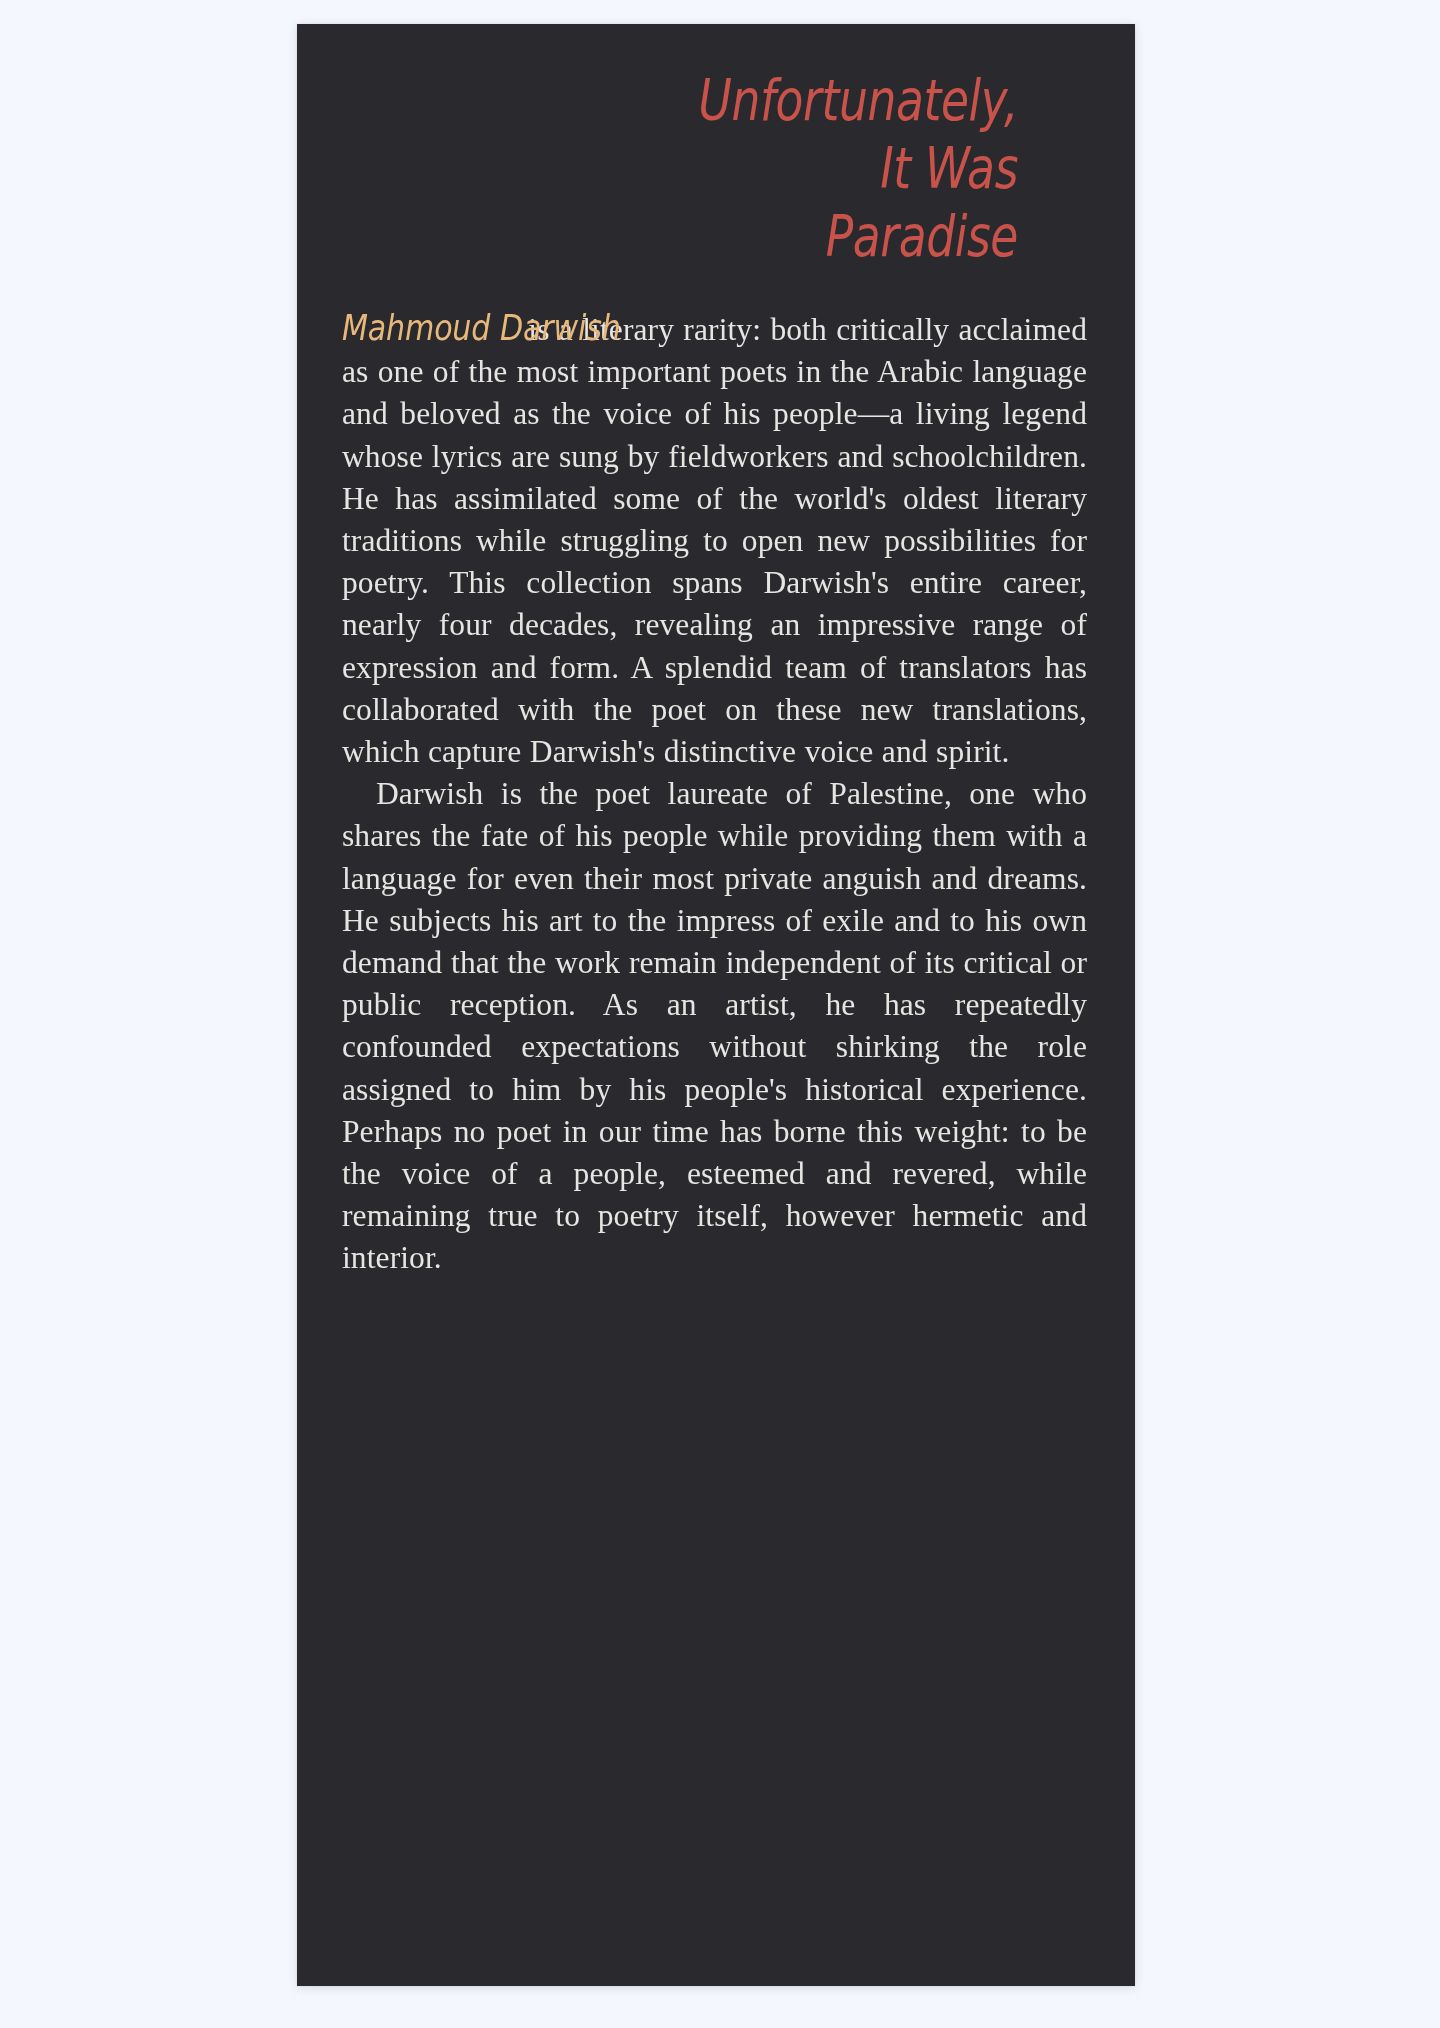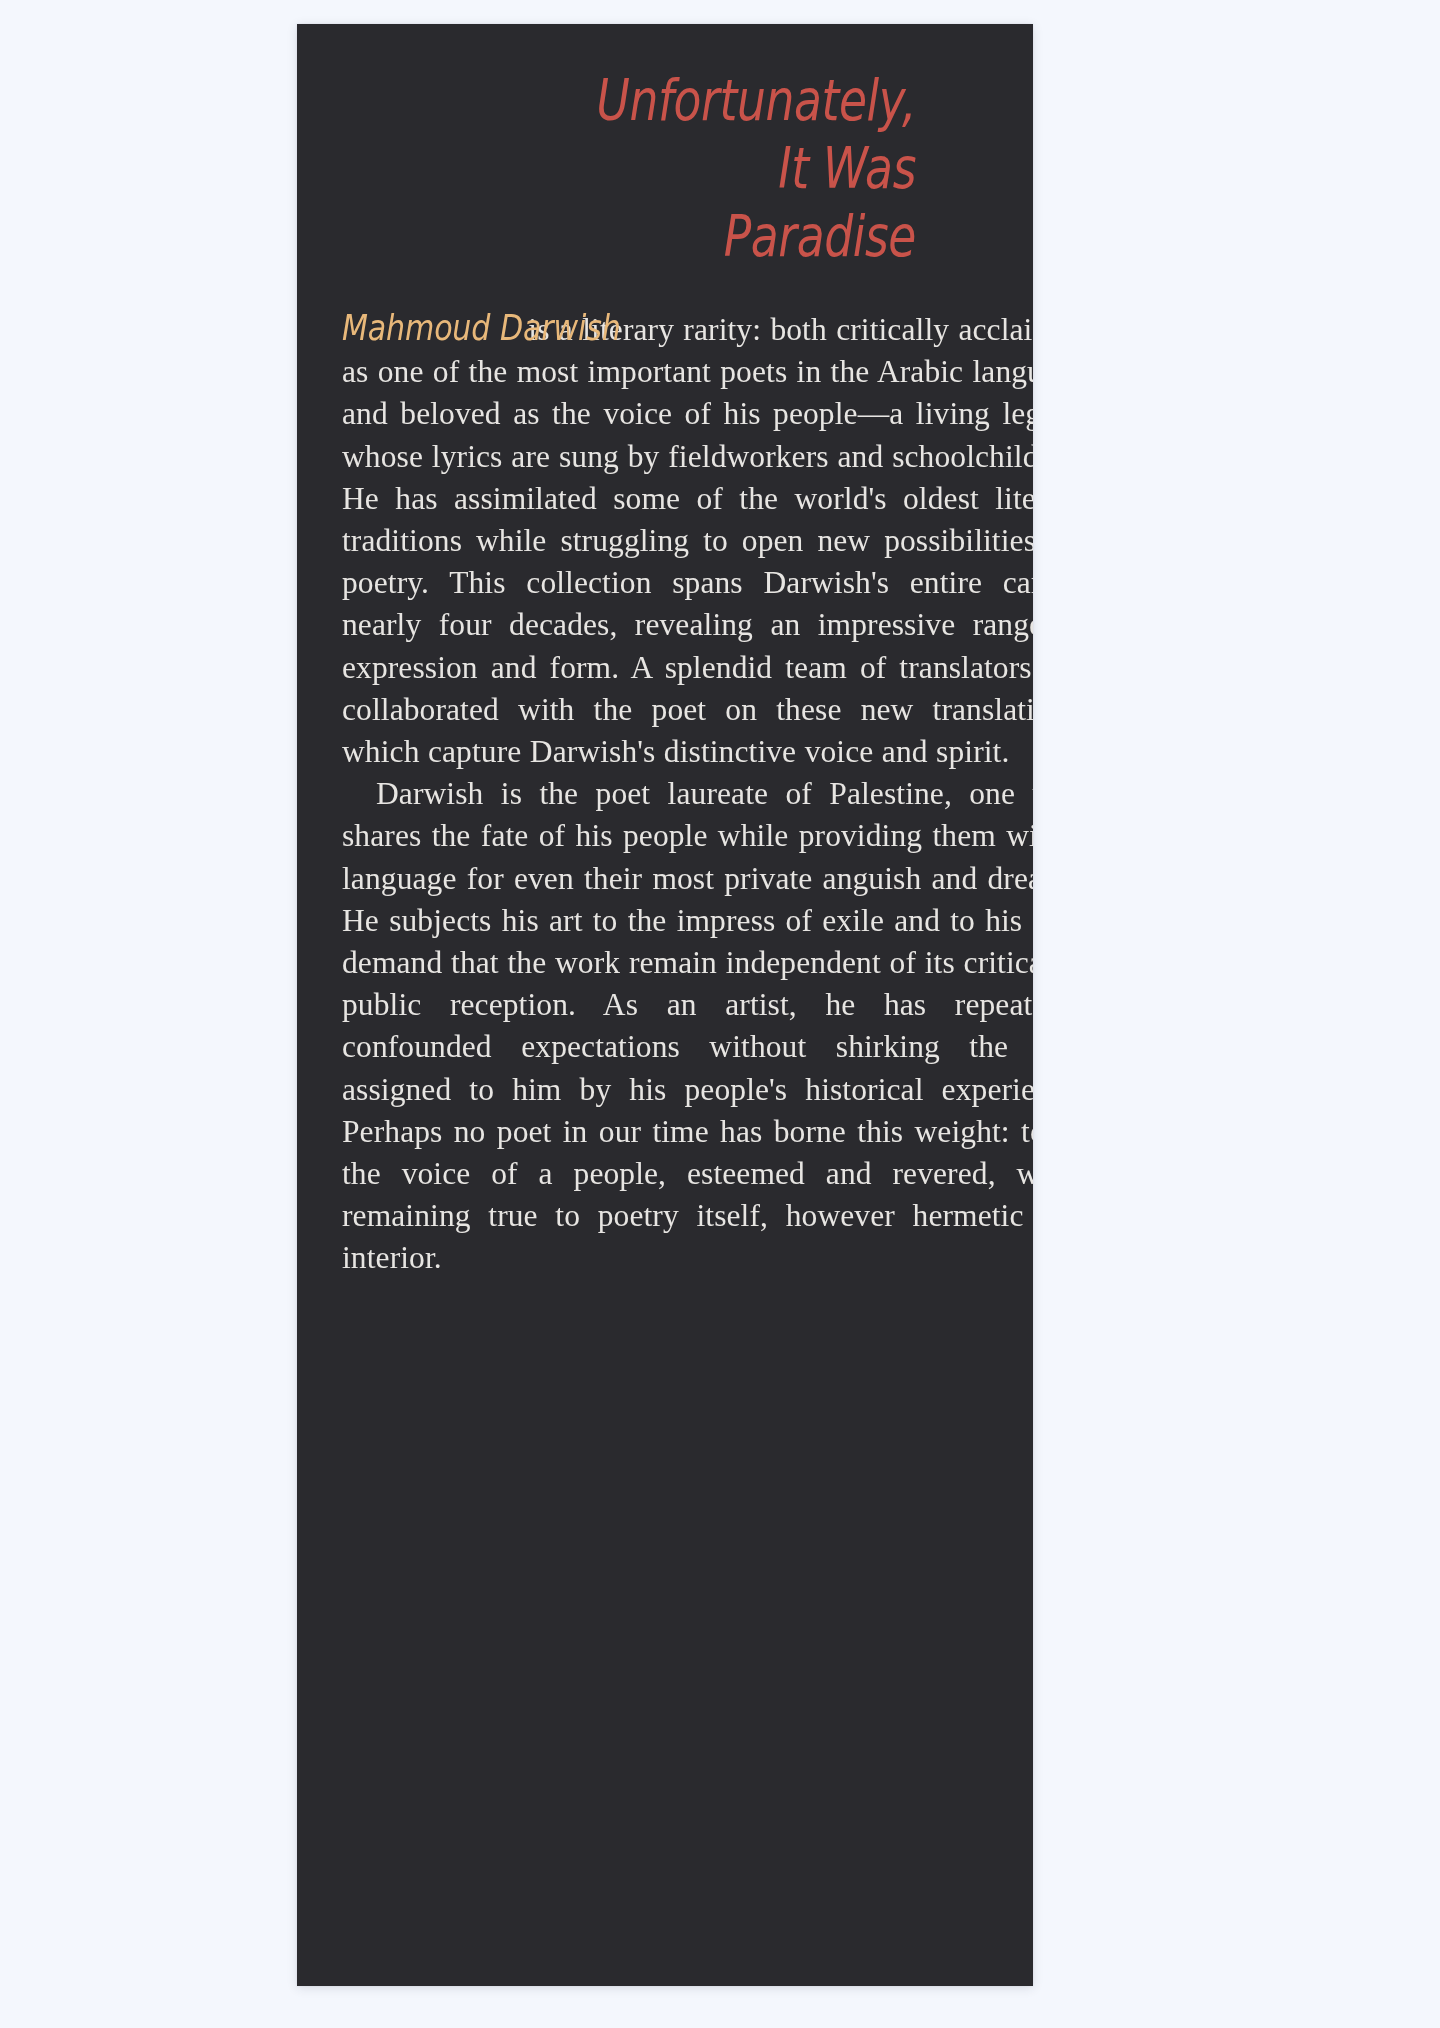--- a/index.html
+++ b/index.html
@@ -22,21 +22,21 @@
     width: 1440px;
     height: 2028px;
     background: #f4f7fd;
   }
 
   
   .jacket-panel {
     position: absolute;
     left: 297px;
     top: 24px;
-    width: 736px;
+    width: 838px;
     height: 1962px;
     background: #2a2a2e;
     box-shadow: 0 2px 10px rgba(40, 45, 70, 0.13),
                 0 0 2px rgba(40, 45, 70, 0.10);
     box-sizing: border-box;
     padding: 0;
     overflow: hidden;
   }
 
   

